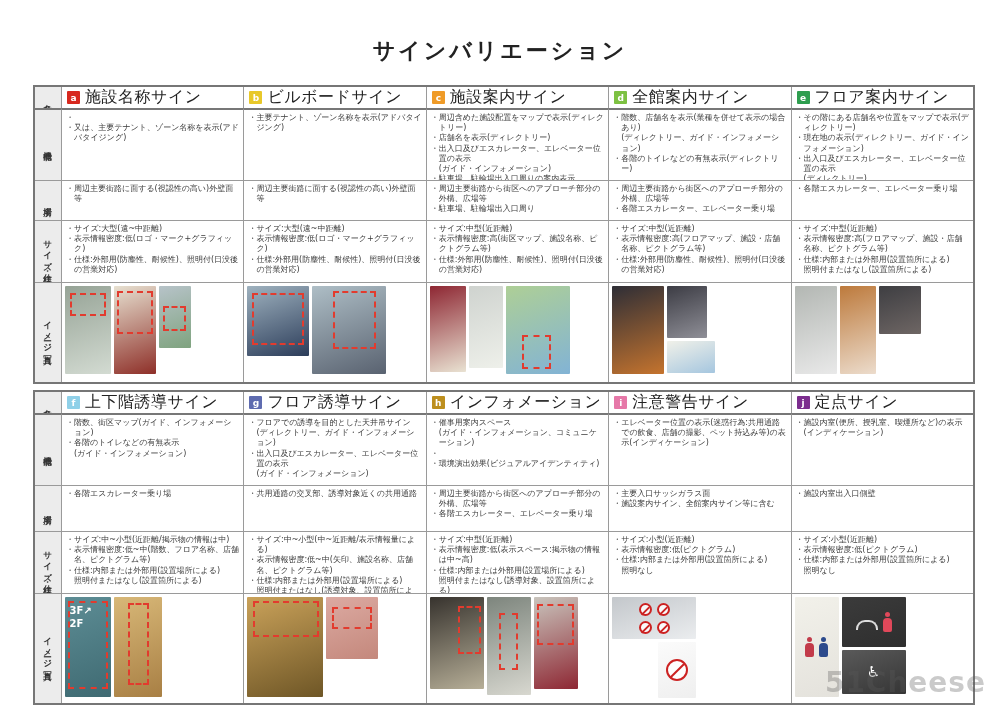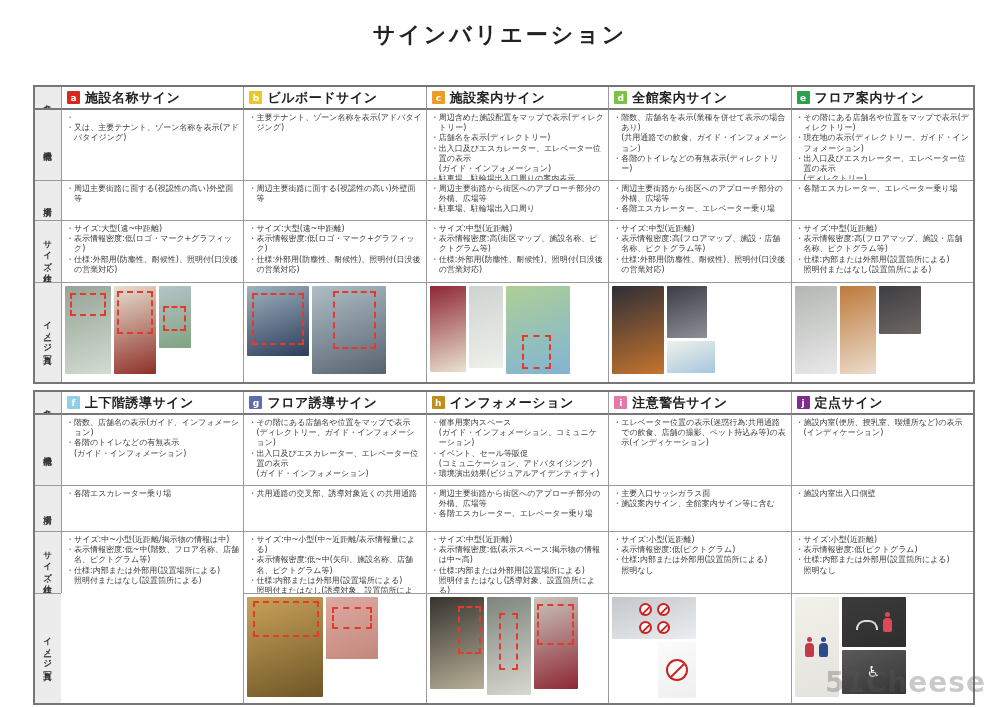--- a/index.html
+++ b/index.html
@@ -2,21 +2,21 @@
 <html><head>
 <meta charset="utf-8">
 <style>
   html,body{margin:0;padding:0;background:#fff;}
   body{
     width:1000px;height:707px;position:relative;overflow:hidden;
     font-family:"DejaVu Sans","Liberation Sans",sans-serif;color:#333;
   }
   .page-title{
     text-align:center;font-size:22px;font-weight:bold;color:#222;
-    padding-top:20px;letter-spacing:3px;
+    padding-top:36px;letter-spacing:3px;
   }
   .tables-wrap{position:absolute;left:33px;right:25px;top:85px;}
   .sign-table{
     display:grid;grid-template-columns:26px repeat(5,1fr);
     border:2px solid #767676;margin-bottom:6px;background:#fff;
   }
   .cell,.row-label{
     border-left:1px solid #9a9a9a;border-top:1px solid #9a9a9a;
     box-sizing:border-box;min-width:0;overflow:hidden;
   }
@@ -28,21 +28,21 @@
     writing-mode:vertical-rl;text-orientation:upright;
     font-size:8.5px;letter-spacing:1px;color:#333;font-weight:bold;
   }
   .first-row{border-top:none !important;}
   .row2{border-top:2px solid #777;}
   .head{display:flex;align-items:center;gap:5px;padding:2px 5px;}
   .badge{
     flex:0 0 auto;width:13px;height:13px;display:flex;align-items:center;
     justify-content:center;color:#fff;font-size:9px;font-weight:bold;border-radius:1px;
   }
-  .col-title{font-size:13px;font-weight:bold;color:#222;letter-spacing:0.5px;white-space:nowrap;}
+  .col-title{font-size:16px;font-weight:normal;color:#222;letter-spacing:0.5px;white-space:nowrap;}
   .body{padding:3px 4px;}
   .bullet{display:flex;font-size:8px;color:#3a3a3a;line-height:1.28;}
   .dot{flex:0 0 auto;width:8px;}
   .txt{white-space:pre-line;}
   .photos{display:flex;align-items:flex-start;gap:3px;padding:3px;}
   .stack{display:flex;flex-direction:column;gap:3px;flex:0 0 auto;}
   .stack.end{align-items:flex-end;}
   .photo{position:relative;flex:0 0 auto;border-radius:1px;}
   .dash{position:absolute;border:2px dashed #e23b2e;box-sizing:border-box;}
   .photo-text{
@@ -224,21 +224,21 @@
         </div>
       </div>
       <div class="cell head first-row" style="grid-area: 1 / 5;">
         <span class="badge" style="background: rgb(125, 193, 66);">d</span>
         <span class="col-title">全館案内サイン</span>
       </div>
       <div class="cell body row2" style="grid-area: 2 / 5;">
         <div class="bullet">
           <span class="dot">・</span>
           <span class="txt">階数、店舗名を表示(業種を併せて表示の場合あり)
-(共用通路での飲食、ガイド・インフォメーション)</span>
+(ディレクトリー、ガイド・インフォメーション)</span>
         </div>
         <div class="bullet">
           <span class="dot">・</span>
           <span class="txt">各階のトイレなどの有無表示(ディレクトリー)</span>
         </div>
       </div>
       <div class="cell body" style="grid-area: 3 / 5;">
         <div class="bullet">
           <span class="dot">・</span>
           <span class="txt">周辺主要街路から街区へのアプローチ部分の外構、広場等</span>
@@ -331,21 +331,21 @@
       <div class="row-label" style="grid-area: 5 / 1;">
         <span class="vtext">イメージ写真</span>
       </div>
       <div class="cell head first-row" style="grid-area: 1 / 2;">
         <span class="badge" style="background: rgb(143, 208, 232);">f</span>
         <span class="col-title">上下階誘導サイン</span>
       </div>
       <div class="cell body row2" style="grid-area: 2 / 2;">
         <div class="bullet">
           <span class="dot">・</span>
-          <span class="txt">階数、店舗名の表示(ガイド、インフォメーション)</span>
+          <span class="txt">階数、街区マップ(ガイド、インフォメーション)</span>
         </div>
         <div class="bullet">
           <span class="dot">・</span>
           <span class="txt">各階のトイレなどの有無表示
 (ガイド・インフォメーション)</span>
         </div>
       </div>
       <div class="cell body" style="grid-area: 3 / 2;">
         <div class="bullet">
           <span class="dot">・</span>
@@ -358,30 +358,40 @@
           <span class="txt">サイズ:中~小型(近距離/掲示物の情報は中)</span>
         </div>
         <div class="bullet">
           <span class="dot">・</span>
           <span class="txt">表示情報密度:低~中(階数、フロア名称、店舗名、ピクトグラム等)</span>
         </div>
         <div class="bullet">
           <span class="dot">・</span>
           <span class="txt">仕様:内部または外部用(設置場所による)
 照明付またはなし(設置箇所による)</span>
+        </div>
+      </div>
+      <div class="cell photos" style="grid-area: 5 / 2;">
+        <div class="photo" style="width: 46px; height: 100px; background: linear-gradient(160deg, rgb(93, 141, 149), rgb(63, 106, 114));">
+          <div class="dash" style="top: 4%; left: 6%; width: 88%; height: 88%;"></div>
+          <div class="photo-text">3F↗
+2F</div>
+        </div>
+        <div class="photo" style="width: 48px; height: 100px; background: linear-gradient(160deg, rgb(216, 184, 120), rgb(168, 127, 68));">
+          <div class="dash" style="top: 6%; left: 30%; width: 42%; height: 82%;"></div>
         </div>
       </div>
       <div class="cell head first-row" style="grid-area: 1 / 3;">
         <span class="badge" style="background: rgb(95, 108, 176);">g</span>
         <span class="col-title">フロア誘導サイン</span>
       </div>
       <div class="cell body row2" style="grid-area: 2 / 3;">
         <div class="bullet">
           <span class="dot">・</span>
-          <span class="txt">その階にある店舗名や位置をマップで表示
+          <span class="txt">フロアでの誘導を目的とした天井吊サイン
 (ディレクトリー、ガイド・インフォメーション)</span>
         </div>
         <div class="bullet">
           <span class="dot">・</span>
           <span class="txt">出入口及びエスカレーター、エレベーター位置の表示
 (ガイド・インフォメーション)</span>
         </div>
       </div>
       <div class="cell body" style="grid-area: 3 / 3;">
         <div class="bullet">
@@ -417,22 +427,20 @@
         <span class="col-title">インフォメーション</span>
       </div>
       <div class="cell body row2" style="grid-area: 2 / 4;">
         <div class="bullet">
           <span class="dot">・</span>
           <span class="txt">催事用案内スペース
 (ガイド・インフォメーション、コミュニケーション)</span>
         </div>
         <div class="bullet">
           <span class="dot">・</span>
-          <span class="txt">イベント、セール等販促
-(コミュニケーション、アドバタイジング)</span>
         </div>
         <div class="bullet">
           <span class="dot">・</span>
           <span class="txt">環境演出効果(ビジュアルアイデンティティ)</span>
         </div>
       </div>
       <div class="cell body" style="grid-area: 3 / 4;">
         <div class="bullet">
           <span class="dot">・</span>
           <span class="txt">周辺主要街路から街区へのアプローチ部分の外構、広場等</span>

